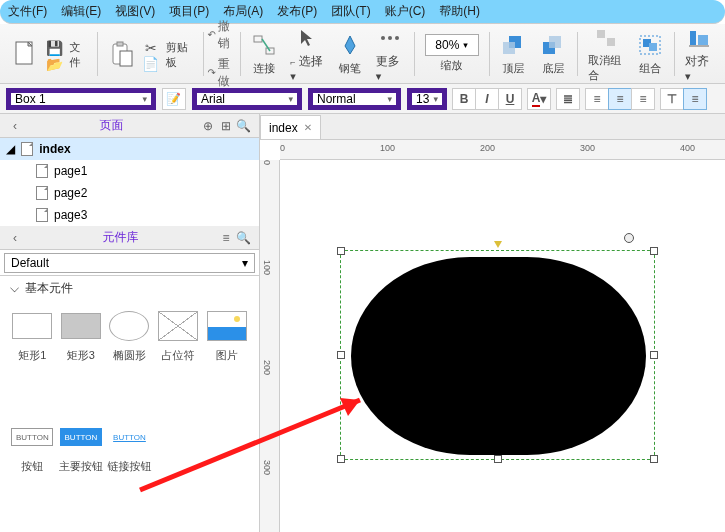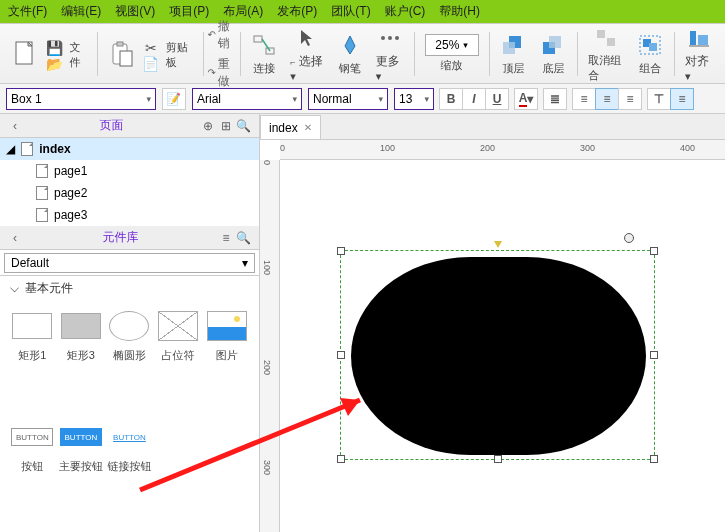--- a/index.html
+++ b/index.html
@@ -1,29 +1,29 @@
 <!DOCTYPE html>
 <html><head>
 <meta charset="utf-8">
 <style>
 *{box-sizing:border-box;margin:0;padding:0;font-family:"Microsoft YaHei",Arial,sans-serif;font-size:12px;}
 body{background:#fff;width:725px;height:532px;overflow:hidden;position:relative;}
-.menubar{display:flex;height:24px;align-items:center;padding:0 8px;gap:14px;border-bottom:1px solid #ccc;background:#84cc16;}
+.menubar{display:flex;height:24px;align-items:center;padding:0 8px;gap:14px;border-bottom:1px solid #ccc;background:#7dd3fc;border-radius:12px;}
 .menubar span{color:#222;}
 .toolbar{height:60px;background:linear-gradient(#f8f8f8,#efefef);border-bottom:1px solid #ccc;display:flex;align-items:center;padding:0 6px;}
 .tgroup{display:flex;flex-direction:column;align-items:center;padding:0 6px;height:100%;justify-content:center;}
 .tgroup .icon{width:28px;height:28px;display:flex;align-items:center;justify-content:center;}
 .tgroup .lbl{font-size:11px;color:#444;margin-top:2px;}
 .vsep{width:1px;height:44px;background:#ccc;margin:0 4px;}
 .stack{display:flex;flex-direction:column;gap:2px;align-items:center;}
 .mini{font-size:14px;line-height:1;color:#555;cursor:pointer;}
 .mini2{font-size:10px;color:#666;display:flex;align-items:center;gap:2px;}
 .zoom{border:1px solid #aaa;background:#fff;width:54px;height:22px;display:flex;align-items:center;justify-content:center;gap:4px;}
 .fmtbar{height:30px;background:#f4f4f4;border-bottom:1px solid #ccc;display:flex;align-items:center;padding:0 6px;gap:6px;}
-.combo{border:1px solid #4c1d95;background:#fff;height:22px;display:flex;align-items:center;padding:0 4px;justify-content:space-between;}
+.combo{border:5px solid #4c1d95;background:#fff;height:22px;display:flex;align-items:center;padding:0 4px;justify-content:space-between;}
 .combo .dd{font-size:9px;color:#666;}
 .iconbtn{width:24px;height:22px;border:1px solid #ccc;background:#fff;display:flex;align-items:center;justify-content:center;font-size:12px;font-weight:bold;color:#555;}
 .iconbtn.sel{background:#dbeeff;border-color:#7ab3e0;}
 .btngrp{display:flex;}
 .btngrp .iconbtn{margin-left:-1px;}
 .main{display:flex;height:calc(532px - 24px - 60px - 30px);}
 .left{width:260px;border-right:1px solid #ccc;display:flex;flex-direction:column;background:#fff;}
 .panehdr{height:24px;background:#eee;border-bottom:1px solid #ccc;display:flex;align-items:center;padding:0 6px;position:relative;}
 .panehdr .ttl{flex:1;text-align:center;color:#6d28d9;}
 .panehdr .hicon{width:18px;text-align:center;color:#666;cursor:pointer;}
@@ -156,21 +156,21 @@
           <circle cx="4" cy="5" r="2" fill="#666"></circle>
           <circle cx="11" cy="5" r="2" fill="#666"></circle>
           <circle cx="18" cy="5" r="2" fill="#666"></circle>
         </svg>
       </div>
     <div class="lbl"><span>更多</span> ▾</div>
   </div>
   <div class="vsep"></div>
   <div class="tgroup">
     <div class="zoom">
-        <span>25%</span>
+        <span>80%</span>
         <span style="font-size:9px">▾</span>
       </div>
     <div class="lbl">缩放</div>
   </div>
   <div class="vsep"></div>
   <div class="tgroup">
     <div class="icon">
         <svg width="22" height="20">
           <rect x="7" y="1" width="12" height="12" fill="#3b8ed8"></rect>
           <rect x="1" y="7" width="12" height="12" fill="#aac8e4" opacity="0.8"></rect>
@@ -223,21 +223,21 @@
 <div class="fmtbar">
   <div class="combo" style="width:150px">
       <span>Box 1</span>
       <span class="dd">▾</span>
     </div>
   <div class="iconbtn">📝</div>
   <div class="combo" style="width:110px">
       <span>Arial</span>
       <span class="dd">▾</span>
     </div>
-  <div class="combo" style="width:80px">
+  <div class="combo" style="width:93px">
       <span>Normal</span>
       <span class="dd">▾</span>
     </div>
   <div class="combo" style="width:40px">
       <span>13</span>
       <span class="dd">▾</span>
     </div>
   <div class="btngrp">
     <div class="iconbtn">B</div>
     <div class="iconbtn">

